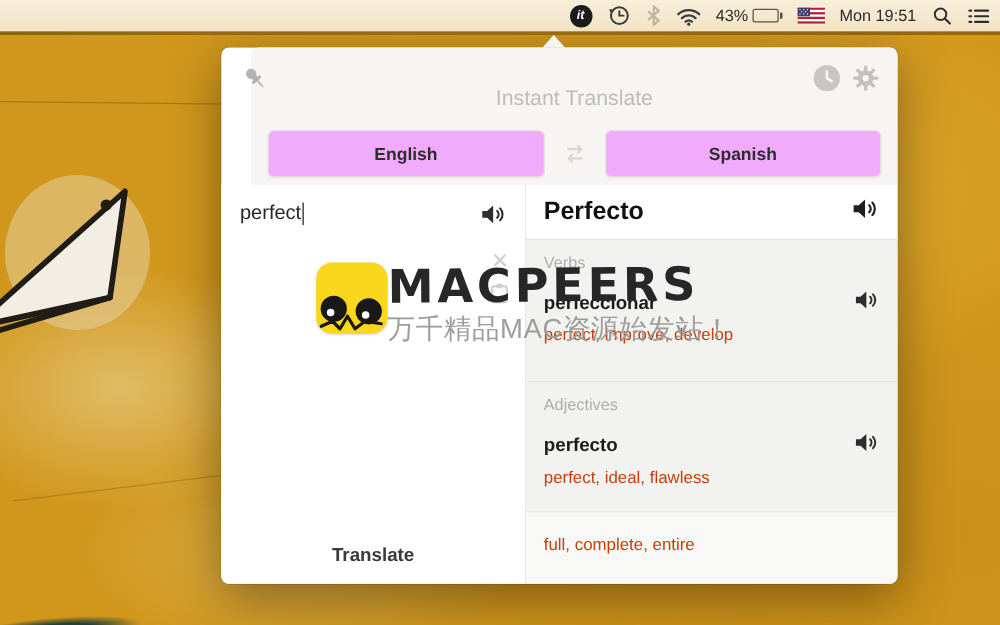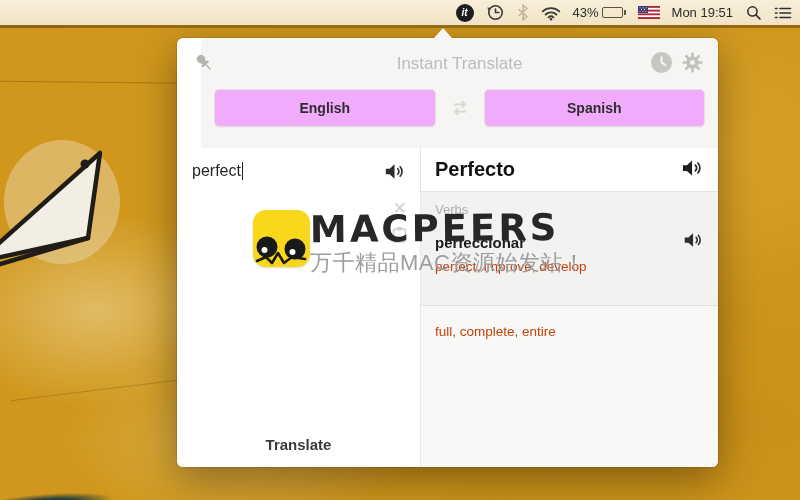--- a/index.html
+++ b/index.html
@@ -41,21 +41,21 @@
   .mb-text { font-size:13px; color:#2b2b2b; }
 
   
   .popover {
     position:absolute; left:177px; top:38px; width:541px; height:429px; z-index:5;
     background:#fff; border-radius:6px;
     box-shadow:0 0 0 .5px rgba(0,0,0,.18), 0 12px 42px rgba(0,0,0,.38);
   }
   .popover-arrow { position:absolute; top:-10px; left:257px; width:0; height:0;
     border-left:9px solid transparent; border-right:9px solid transparent; border-bottom:10px solid #f6f5f3; }
-  .pop-top { background:#f6f5f3; border-radius:6px 6px 0 0; height:110px; padding:1px 13px;margin-left:24px; }
+  .pop-top { background:#f6f5f3; border-radius:6px 6px 0 0; height:110px; padding:16px 13px;margin-left:24px; }
   .pop-header { height:50px; display:flex; align-items:center; }
   .pop-title { flex:1; text-align:center; color:#bcbcbc; font-size:17px; }
   .hdr-icon { width:23px; height:23px; display:flex; align-items:center; justify-content:center; }
   .pin-btn { position:absolute; left:16px; top:13px; }
   .hdr-right { position:absolute; right:14px; top:13px; display:flex; gap:8px; }
   .lang-row { display:flex; align-items:center; gap:10px; }
   .lang-btn { flex:1; height:38px; background:#f0abfc; border:1px solid #e4e2de; border-radius:5px;
     font-size:14px; font-weight:bold; color:#2e2e2e; display:flex; align-items:center; justify-content:center;
     box-shadow:0 1px 1px rgba(0,0,0,.03); }
   .swap-btn { width:28px; display:flex; justify-content:center; }
@@ -286,20 +286,34 @@
             <svg width="21" height="18" viewBox="0 0 24 20">
                 <path d="M2 7 v6 h4.2 l5.3 4.8 V2.2 L6.2 7 Z" fill="#2d2d2d"></path>
                 <path d="M15 7 a4.2 4.2 0 0 1 0 6" fill="none" stroke="#2d2d2d" stroke-width="1.8" stroke-linecap="round"></path>
                 <path d="M17.6 4.8 a7.6 7.6 0 0 1 0 10.4" fill="none" stroke="#2d2d2d" stroke-width="1.8" stroke-linecap="round"></path>
               </svg>
           </span>
         </div>
         <div class="meanings">perfect, improve, develop</div>
       </div>
 
+      <div class="sect" style="height:104px;">
+        <div class="sect-label">Adjectives</div>
+        <div class="word-row">
+          <span class="word">perfecto</span>
+          <span class="spk">
+            <svg width="21" height="18" viewBox="0 0 24 20">
+                <path d="M2 7 v6 h4.2 l5.3 4.8 V2.2 L6.2 7 Z" fill="#2d2d2d"></path>
+                <path d="M15 7 a4.2 4.2 0 0 1 0 6" fill="none" stroke="#2d2d2d" stroke-width="1.8" stroke-linecap="round"></path>
+                <path d="M17.6 4.8 a7.6 7.6 0 0 1 0 10.4" fill="none" stroke="#2d2d2d" stroke-width="1.8" stroke-linecap="round"></path>
+              </svg>
+          </span>
+        </div>
+        <div class="meanings">perfect, ideal, flawless</div>
+      </div>
 
       <div class="sect sect-last">
         <div class="meanings">full, complete, entire</div>
       </div>
     </div>
   </div>
 </div>
 
 <div class="watermark">
   <div class="wm-icon">

